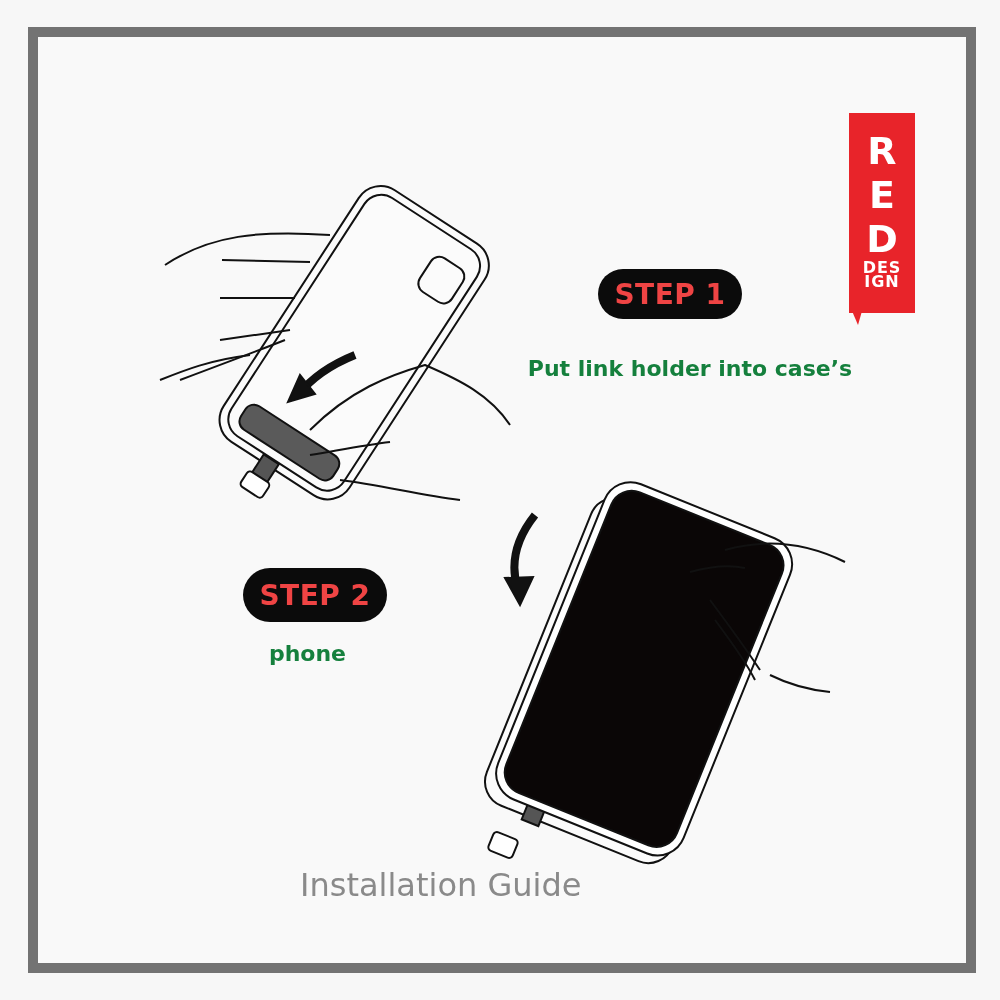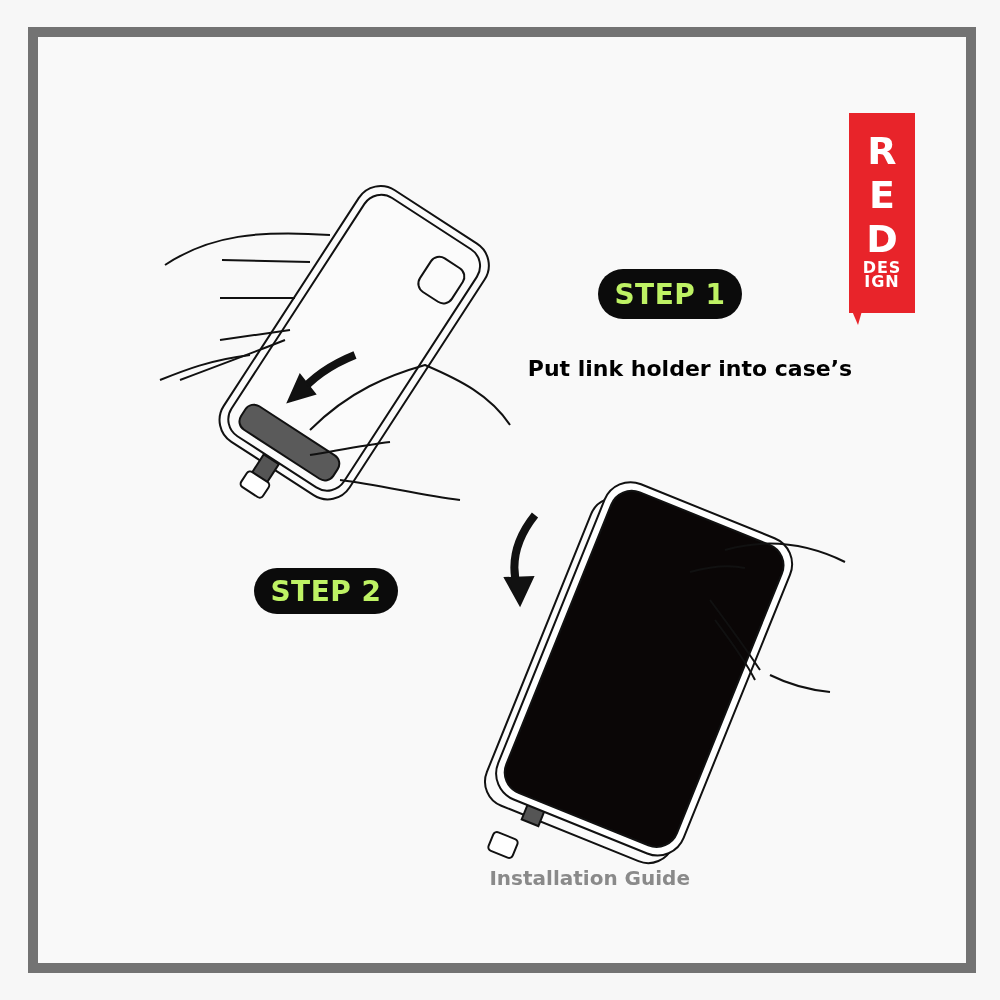--- a/index.html
+++ b/index.html
@@ -7,25 +7,25 @@
          font-family:"DejaVu Sans", "Liberation Sans", sans-serif; }
   .frame { position:absolute; left:28px; top:27px; width:928px; height:926px;
            border:10px solid #737373; background:#f9f9f9; }
   .logo { position:absolute; left:849px; top:113px; width:66px; height:200px; background:#e8242a;
           color:#fff; display:flex; flex-direction:column; align-items:center; padding-top:16px; box-sizing:border-box;
           font-family:"DejaVu Sans", sans-serif; font-weight:bold; }
   .logo .big { font-size:38px; line-height:44px; }
   .logo .small { font-size:16px; line-height:14px; letter-spacing:1px; }
   .logo-tail { position:absolute; left:852px; top:311px; width:0; height:0;
                border-left:6px solid transparent; border-right:4px solid transparent; border-top:14px solid #e8242a; }
-  .pill { position:absolute; background:#0b0b0b; color:#bef264; border-radius:30px; font-weight:bold;
+  .pill { position:absolute; background:#0b0b0b; color:#ef4444; border-radius:30px; font-weight:bold;
           display:flex; align-items:center; justify-content:center; font-size:28px; letter-spacing:0.5px; }
-  .caption { position:absolute; color:#000000; font-weight:bold; font-size:22px; text-align:center; line-height:32px; }
-  .footer { position:absolute; left:300px; top:866px; width:390px; text-align:right; color:#8a8a8a;
-            font-weight:bold; font-size:20px; }
+  .caption { position:absolute; color:#15803d; font-weight:bold; font-size:22px; text-align:center; line-height:32px; }
+  .footer { position:absolute; left:300px; top:866px; width:390px; text-align:left; color:#8a8a8a;
+            font-weight:normal; font-size:32px; }
   svg { position:absolute; }
 </style>
 </head>
 <body>
 
 <div class="frame"></div>
 
 <div class="logo">
   <span class="big">R</span>
   <span class="big">E</span>
@@ -53,22 +53,23 @@
   <path d="M138 222 L150 195 L165 214 Z" fill="#111"></path>
 
   <path d="M160 250 C200 210 240 195 275 185 C310 200 340 215 360 245 M160 275 C190 270 215 265 240 262 M190 300 C230 305 270 315 310 320"></path>
 </svg>
 
 <div class="pill" style="left:598px;top:269px;width:144px;height:50px;">STEP 1</div>
 <div class="caption" style="left:505px;top:353px;width:370px;">
   <div>Put link holder into case’s</div>
 </div>
 
-<div class="pill" style="left:254px;top:568px;width:144px;height:46px;">STEP 2</div>
+<div class="pill" style="left:243px;top:568px;width:144px;height:54px;">STEP 2</div>
 <div class="caption" style="left:160px;top:638px;width:295px;">
+  <div>phone</div>
 </div>
 
 <svg style="left:470px;top:480px" width="400" height="390" viewBox="0 0 400 390" fill="none" stroke="#111" stroke-width="2">
 
   <g transform="rotate(22 170 220)">
     <rect x="55" y="40" width="200" height="330" rx="26" fill="#fbfbfb"></rect>
     <rect x="70" y="295" width="150" height="50" rx="12" fill="#5a5a5a" stroke="#111"></rect>
     <rect x="105" y="355" width="18" height="20" fill="#555"></rect>
   </g>
   <rect x="20" y="355" width="26" height="20" rx="4" fill="#fff" transform="rotate(22 33 365)"></rect>

